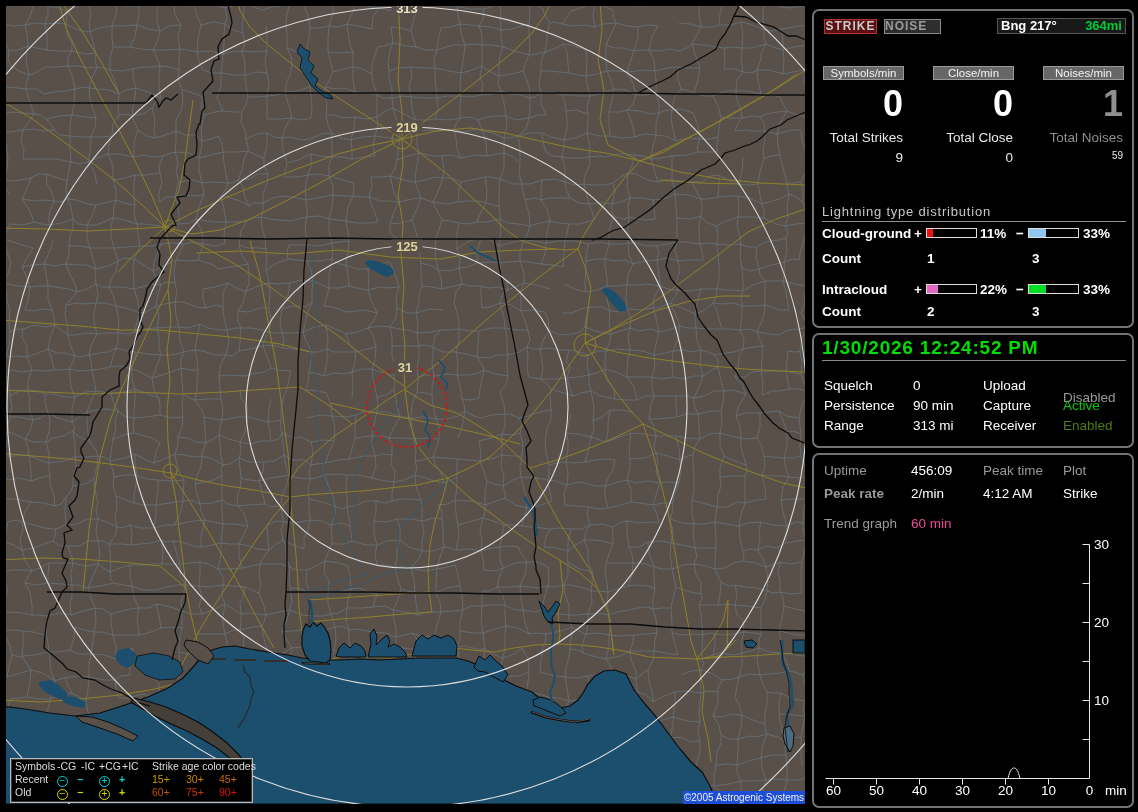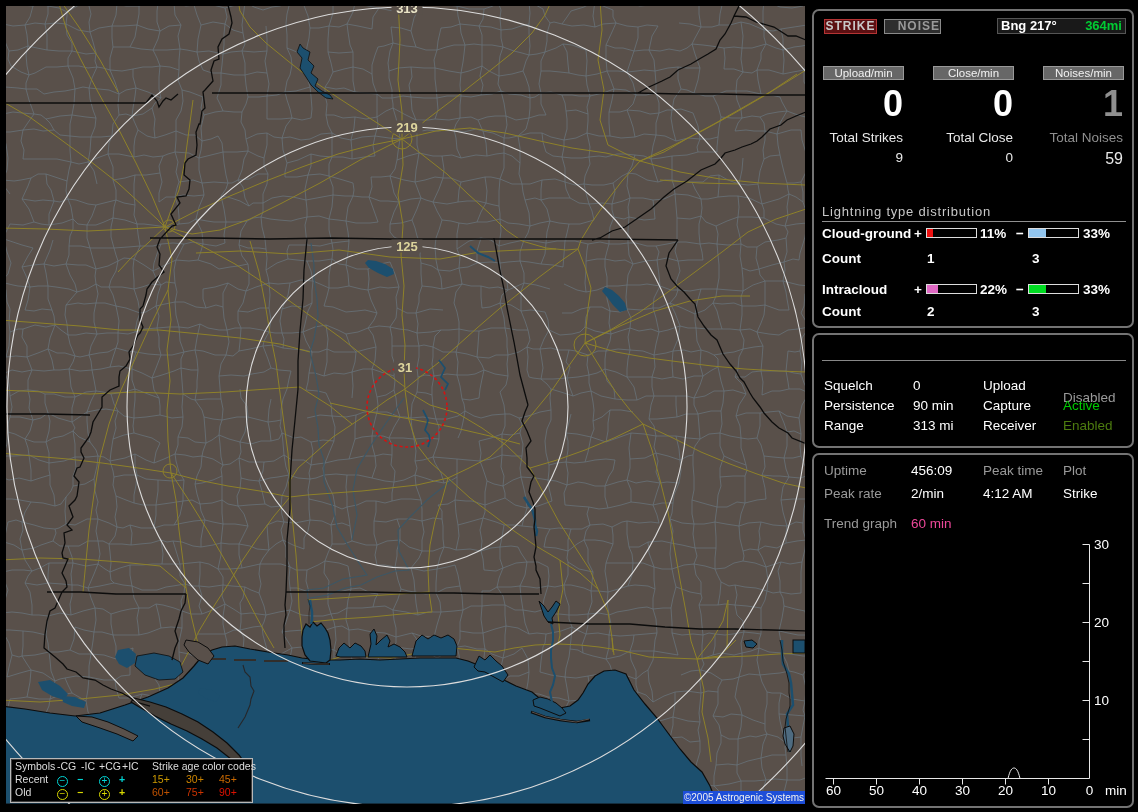--- a/index.html
+++ b/index.html
@@ -96,34 +96,34 @@
 <div style="position:absolute;left:88px;top:27px"><span style="display:inline-block;width:9px;height:9px;border:1px solid #d8d800;border-radius:50%;color:#d8d800;font-size:10px;line-height:8px;text-align:center;vertical-align:-1px">+</span></div>
 <div style="position:absolute;left:108px;top:27px;color:#d8d800;font-weight:bold">+</div>
 <div style="position:absolute;left:141px;top:27px;color:#c05200">60+</div>
 <div style="position:absolute;left:175px;top:27px;color:#cc3300">75+</div>
 <div style="position:absolute;left:208px;top:27px;color:#dd1100">90+</div>
 </div>
 <div style="position:absolute;left:683px;top:791px;width:122px;height:13px;background:#1d4ed8;color:#f0f0f0;font-size:10px;line-height:13px;text-align:center;white-space:nowrap;overflow:hidden">©2005 Astrogenic Systems</div>
 
 <div class="box" style="top:9px;height:315px">
 <div style="position:absolute;left:10px;top:8px;width:51px;height:13px;background:#5c1012;border:1px solid #b43434;color:#c8c8c8;font-size:12px;font-weight:bold;text-align:center;line-height:13px;letter-spacing:1px">STRIKE</div>
-<div style="position:absolute;left:70px;top:8px;width:55px;height:13px;background:#2e2e2e;border:1px solid #8a8a8a;color:#9a9a9a;font-size:12px;font-weight:bold;text-align:right;line-height:13px;letter-spacing:1px">NOISE</div>
+<div style="position:absolute;left:70px;top:8px;width:55px;height:13px;background:#2e2e2e;border:1px solid #8a8a8a;color:#9a9a9a;font-size:12px;font-weight:bold;text-align:left;line-height:13px;letter-spacing:1px">NOISE</div>
 <div style="position:absolute;left:183px;top:7px;width:121px;height:14px;background:#191919;border:1px solid #555;color:#fff;font-size:13px;font-weight:bold;line-height:14px;padding:0 3px">Bng 217°<span style="float:right;color:#00cc33">364mi</span></div>
-<div style="position:absolute;left:9px;top:55px;width:79px;height:12px;background:#676767;border:1px solid #999;color:#f2f2f2;font-size:11.5px;text-align:center;line-height:12px">Upload/min</div>
+<div style="position:absolute;left:9px;top:55px;width:79px;height:12px;background:#676767;border:1px solid #999;color:#f2f2f2;font-size:11.5px;text-align:center;line-height:12px">Symbols/min</div>
 <div style="position:absolute;left:119px;top:55px;width:79px;height:12px;background:#676767;border:1px solid #999;color:#f2f2f2;font-size:11.5px;text-align:center;line-height:12px">Close/min</div>
 <div style="position:absolute;left:229px;top:55px;width:79px;height:12px;background:#676767;border:1px solid #999;color:#f2f2f2;font-size:11.5px;text-align:center;line-height:12px">Noises/min</div>
 <div style="position:absolute;right:229px;top:72px;font-size:36px;font-weight:bold;color:#fff;white-space:nowrap;">0</div>
 <div style="position:absolute;right:119px;top:72px;font-size:36px;font-weight:bold;color:#fff;white-space:nowrap;">0</div>
 <div style="position:absolute;right:9px;top:72px;font-size:36px;font-weight:bold;color:#8f8f8f;white-space:nowrap;">1</div>
 <div style="position:absolute;right:229px;top:119px;font-size:13.5px;font-weight:normal;color:#e8e8e8;white-space:nowrap;">Total Strikes</div>
 <div style="position:absolute;right:119px;top:119px;font-size:13.5px;font-weight:normal;color:#e8e8e8;white-space:nowrap;">Total Close</div>
 <div style="position:absolute;right:9px;top:119px;font-size:13.5px;font-weight:normal;color:#8f8f8f;white-space:nowrap;">Total Noises</div>
 <div style="position:absolute;right:229px;top:139px;font-size:13.5px;font-weight:normal;color:#e8e8e8;white-space:nowrap;">9</div>
 <div style="position:absolute;right:119px;top:139px;font-size:13.5px;font-weight:normal;color:#e8e8e8;white-space:nowrap;">0</div>
-<div style="position:absolute;right:9px;top:139px;font-size:16px;font-weight:normal;color:#e8e8e8;white-space:nowrap;">59</div>
+<div style="position:absolute;right:9px;top:139px;font-size:10px;font-weight:normal;color:#e8e8e8;white-space:nowrap;">59</div>
 <div style="position:absolute;left:8px;top:193px;font-size:13px;font-weight:normal;color:#c8c8c8;white-space:nowrap;letter-spacing:0.8px">Lightning type distribution</div>
 <div style="position:absolute;left:8px;top:210px;width:304px;height:1px;background:#909090"></div>
 <div style="position:absolute;left:8px;top:215px;font-size:13.5px;font-weight:bold;color:#fff;white-space:nowrap;">Cloud-ground</div>
     <div style="position:absolute;left:100px;top:215px;font-size:13.5px;font-weight:bold;color:#fff;white-space:nowrap;">+</div>
     <div style="position:absolute;left:112px;top:217px;width:49px;height:8px;border:1px solid #ddd;background:#000">
       <div style="width:6px;height:8px;background:#ee1111"></div>
     </div>
     <div style="position:absolute;left:166px;top:215px;font-size:13.5px;font-weight:bold;color:#fff;white-space:nowrap;">11%</div>
     <div style="position:absolute;left:202px;top:215px;font-size:13.5px;font-weight:bold;color:#fff;white-space:nowrap;">−</div>
     <div style="position:absolute;left:214px;top:217px;width:49px;height:8px;border:1px solid #ddd;background:#000">
@@ -142,40 +142,41 @@
     <div style="position:absolute;left:202px;top:271px;font-size:13.5px;font-weight:bold;color:#fff;white-space:nowrap;">−</div>
     <div style="position:absolute;left:214px;top:273px;width:49px;height:8px;border:1px solid #ddd;background:#000">
       <div style="width:17px;height:8px;background:#00dd22"></div>
     </div>
     <div style="position:absolute;left:269px;top:271px;font-size:13.5px;font-weight:bold;color:#fff;white-space:nowrap;">33%</div>
 <div style="position:absolute;left:8px;top:293px;font-size:13.5px;font-weight:bold;color:#fff;white-space:nowrap;">Count</div>
 <div style="position:absolute;left:113px;top:293px;font-size:13.5px;font-weight:bold;color:#fff;white-space:nowrap;">2</div>
 <div style="position:absolute;left:218px;top:293px;font-size:13.5px;font-weight:bold;color:#fff;white-space:nowrap;">3</div>
 </div>
 <div class="box" style="top:333px;height:111px">
+<div style="position:absolute;left:8px;top:2px;font-size:19px;font-weight:bold;color:#00dd00;white-space:nowrap;letter-spacing:0.8px">1/30/2026 12:24:52 PM</div>
 <div style="position:absolute;left:8px;top:25px;width:304px;height:1px;background:#888"></div>
 <div style="position:absolute;left:10px;top:43px;font-size:13.5px;font-weight:normal;color:#fff;white-space:nowrap;">Squelch</div>
 <div style="position:absolute;left:99px;top:43px;font-size:13.5px;font-weight:normal;color:#fff;white-space:nowrap;">0</div>
 <div style="position:absolute;left:169px;top:43px;font-size:13.5px;font-weight:normal;color:#fff;white-space:nowrap;">Upload</div>
 <div style="position:absolute;left:249px;top:55px;font-size:13.5px;font-weight:normal;color:#9a9a9a;white-space:nowrap;">Disabled</div>
 <div style="position:absolute;left:10px;top:63px;font-size:13.5px;font-weight:normal;color:#fff;white-space:nowrap;">Persistence</div>
 <div style="position:absolute;left:99px;top:63px;font-size:13.5px;font-weight:normal;color:#fff;white-space:nowrap;">90 min</div>
 <div style="position:absolute;left:169px;top:63px;font-size:13.5px;font-weight:normal;color:#fff;white-space:nowrap;">Capture</div>
 <div style="position:absolute;left:249px;top:63px;font-size:13.5px;font-weight:normal;color:#00cc00;white-space:nowrap;">Active</div>
 <div style="position:absolute;left:10px;top:83px;font-size:13.5px;font-weight:normal;color:#fff;white-space:nowrap;">Range</div>
 <div style="position:absolute;left:99px;top:83px;font-size:13.5px;font-weight:normal;color:#fff;white-space:nowrap;">313 mi</div>
 <div style="position:absolute;left:169px;top:83px;font-size:13.5px;font-weight:normal;color:#fff;white-space:nowrap;">Receiver</div>
 <div style="position:absolute;left:249px;top:83px;font-size:13.5px;font-weight:normal;color:#4d7c0f;white-space:nowrap;">Enabled</div>
 </div>
 <div class="box" style="top:453px;height:351px">
 <div style="position:absolute;left:10px;top:8px;font-size:13.5px;font-weight:normal;color:#9a9a9a;white-space:nowrap;">Uptime</div>
 <div style="position:absolute;left:97px;top:8px;font-size:13.5px;font-weight:normal;color:#fff;white-space:nowrap;">456:09</div>
 <div style="position:absolute;left:169px;top:8px;font-size:13.5px;font-weight:normal;color:#9a9a9a;white-space:nowrap;">Peak time</div>
 <div style="position:absolute;left:249px;top:8px;font-size:13.5px;font-weight:normal;color:#9a9a9a;white-space:nowrap;">Plot</div>
-<div style="position:absolute;left:10px;top:31px;font-size:13.5px;font-weight:normal;color:#9a9a9a;white-space:nowrap;">Peak rate</div>
+<div style="position:absolute;left:10px;top:31px;font-size:13.5px;font-weight:bold;color:#9a9a9a;white-space:nowrap;">Peak rate</div>
 <div style="position:absolute;left:97px;top:31px;font-size:13.5px;font-weight:normal;color:#fff;white-space:nowrap;">2/min</div>
 <div style="position:absolute;left:169px;top:31px;font-size:13.5px;font-weight:normal;color:#fff;white-space:nowrap;">4:12 AM</div>
 <div style="position:absolute;left:249px;top:31px;font-size:13.5px;font-weight:normal;color:#fff;white-space:nowrap;">Strike</div>
 <div style="position:absolute;left:10px;top:61px;font-size:13.5px;font-weight:normal;color:#9a9a9a;white-space:nowrap;">Trend graph</div>
 <div style="position:absolute;left:97px;top:61px;font-size:13.5px;font-weight:normal;color:#ec4899;white-space:nowrap;">60 min</div>
 <svg width="317" height="349" style="position:absolute;left:0;top:0">
       <g stroke="#e8e8e8" stroke-width="1" fill="none">
         <path d="M275.5 89.5V323.5"></path>
         <path d="M268.5 89.5H275.5"></path>
         <path d="M268.5 128.5H275.5"></path>

